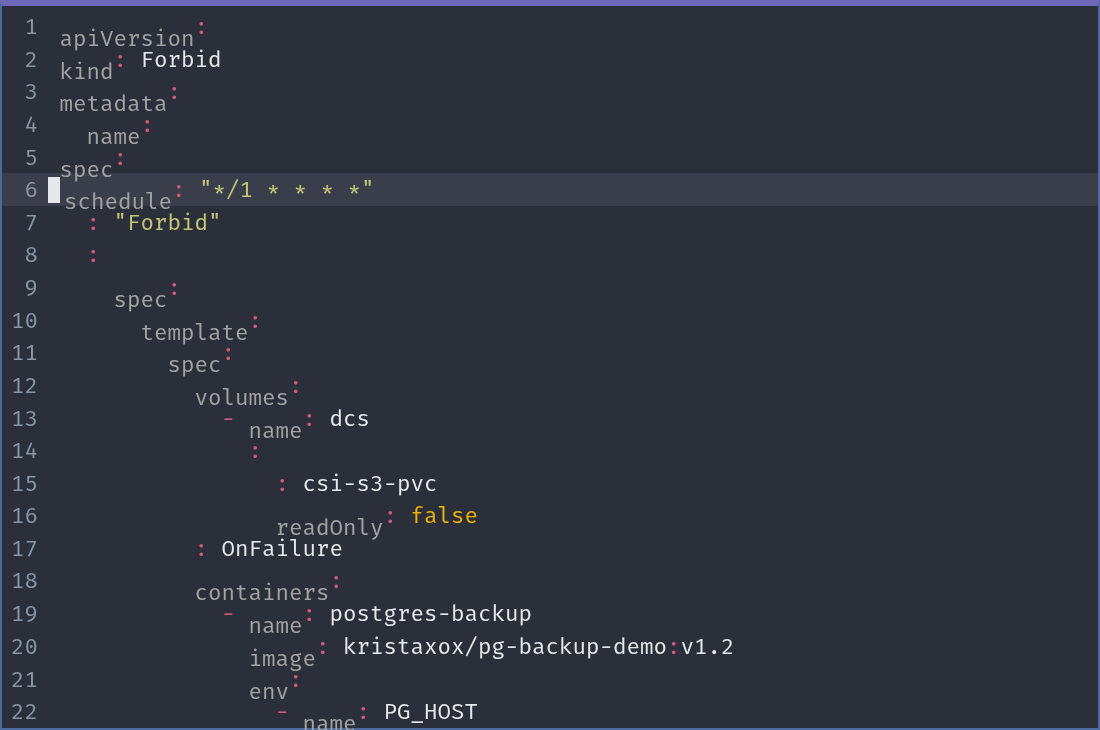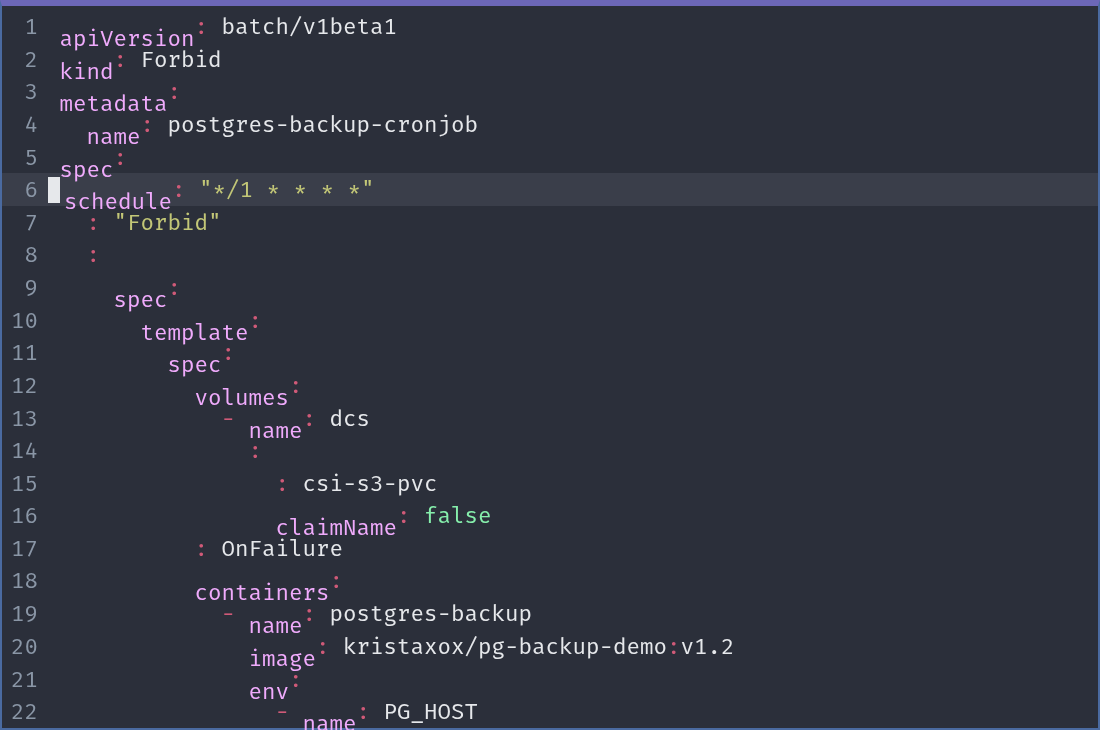--- a/index.html
+++ b/index.html
@@ -56,47 +56,47 @@
   }
   .caret {
     display: inline-block;
     width: 12px;
     height: 26px;
     background: #e6e8eb;
     margin-left: 2px;
     margin-right: 4px;
     align-self: center;
   }
-  .k { color: #f0abfc; margin-top: 24px; }   
+  .k { color: #a3a3a3; margin-top: 24px; }   
   .p { color: #d05a78; }   
   .d { color: #e6e8eb; }   
   .s { color: #c3c777; }   
-  .b { color: #86efac; }   
+  .b { color: #eab308; }   
   .t { color: #d05a78; } 
 </style>
 </head>
 <body>
 
 <div class="frame">
   <div class="editor" id="editor">
       <div class="line">
         <div class="gutter">1</div>
-        <div class="content"><span class="d"> </span><span class="k">apiVersion</span><span class="p">:</span><span class="d"> batch/v1beta1</span></div>
+        <div class="content"><span class="d"> </span><span class="k">apiVersion</span><span class="p">:</span></div>
       </div>
       <div class="line">
         <div class="gutter">2</div>
         <div class="content"><span class="d"> </span><span class="k">kind</span><span class="p">:</span><span class="d"> Forbid</span></div>
       </div>
       <div class="line">
         <div class="gutter">3</div>
         <div class="content"><span class="d"> </span><span class="k">metadata</span><span class="p">:</span></div>
       </div>
       <div class="line">
         <div class="gutter">4</div>
-        <div class="content"><span class="d"> </span><span class="d">  </span><span class="k">name</span><span class="p">:</span><span class="d"> postgres-backup-cronjob</span></div>
+        <div class="content"><span class="d"> </span><span class="d">  </span><span class="k">name</span><span class="p">:</span></div>
       </div>
       <div class="line">
         <div class="gutter">5</div>
         <div class="content"><span class="d"> </span><span class="k">spec</span><span class="p">:</span></div>
       </div>
       <div class="line current">
         <div class="gutter">6</div>
         <div class="content"><span class="caret"></span><span class="k">schedule</span><span class="p">:</span><span class="d"> </span><span class="s">"*/1 * * * *"</span></div>
       </div>
       <div class="line">
@@ -130,21 +130,21 @@
       <div class="line">
         <div class="gutter">14</div>
         <div class="content"><span class="d"> </span><span class="d">              </span><span class="p">:</span></div>
       </div>
       <div class="line">
         <div class="gutter">15</div>
         <div class="content"><span class="d"> </span><span class="d">                </span><span class="p">:</span><span class="d"> csi-s3-pvc</span></div>
       </div>
       <div class="line">
         <div class="gutter">16</div>
-        <div class="content"><span class="d"> </span><span class="d">                </span><span class="k">claimName</span><span class="p">:</span><span class="d"> </span><span class="b">false</span></div>
+        <div class="content"><span class="d"> </span><span class="d">                </span><span class="k">readOnly</span><span class="p">:</span><span class="d"> </span><span class="b">false</span></div>
       </div>
       <div class="line">
         <div class="gutter">17</div>
         <div class="content"><span class="d"> </span><span class="d">          </span><span class="p">:</span><span class="d"> OnFailure</span></div>
       </div>
       <div class="line">
         <div class="gutter">18</div>
         <div class="content"><span class="d"> </span><span class="d">          </span><span class="k">containers</span><span class="p">:</span></div>
       </div>
       <div class="line">

